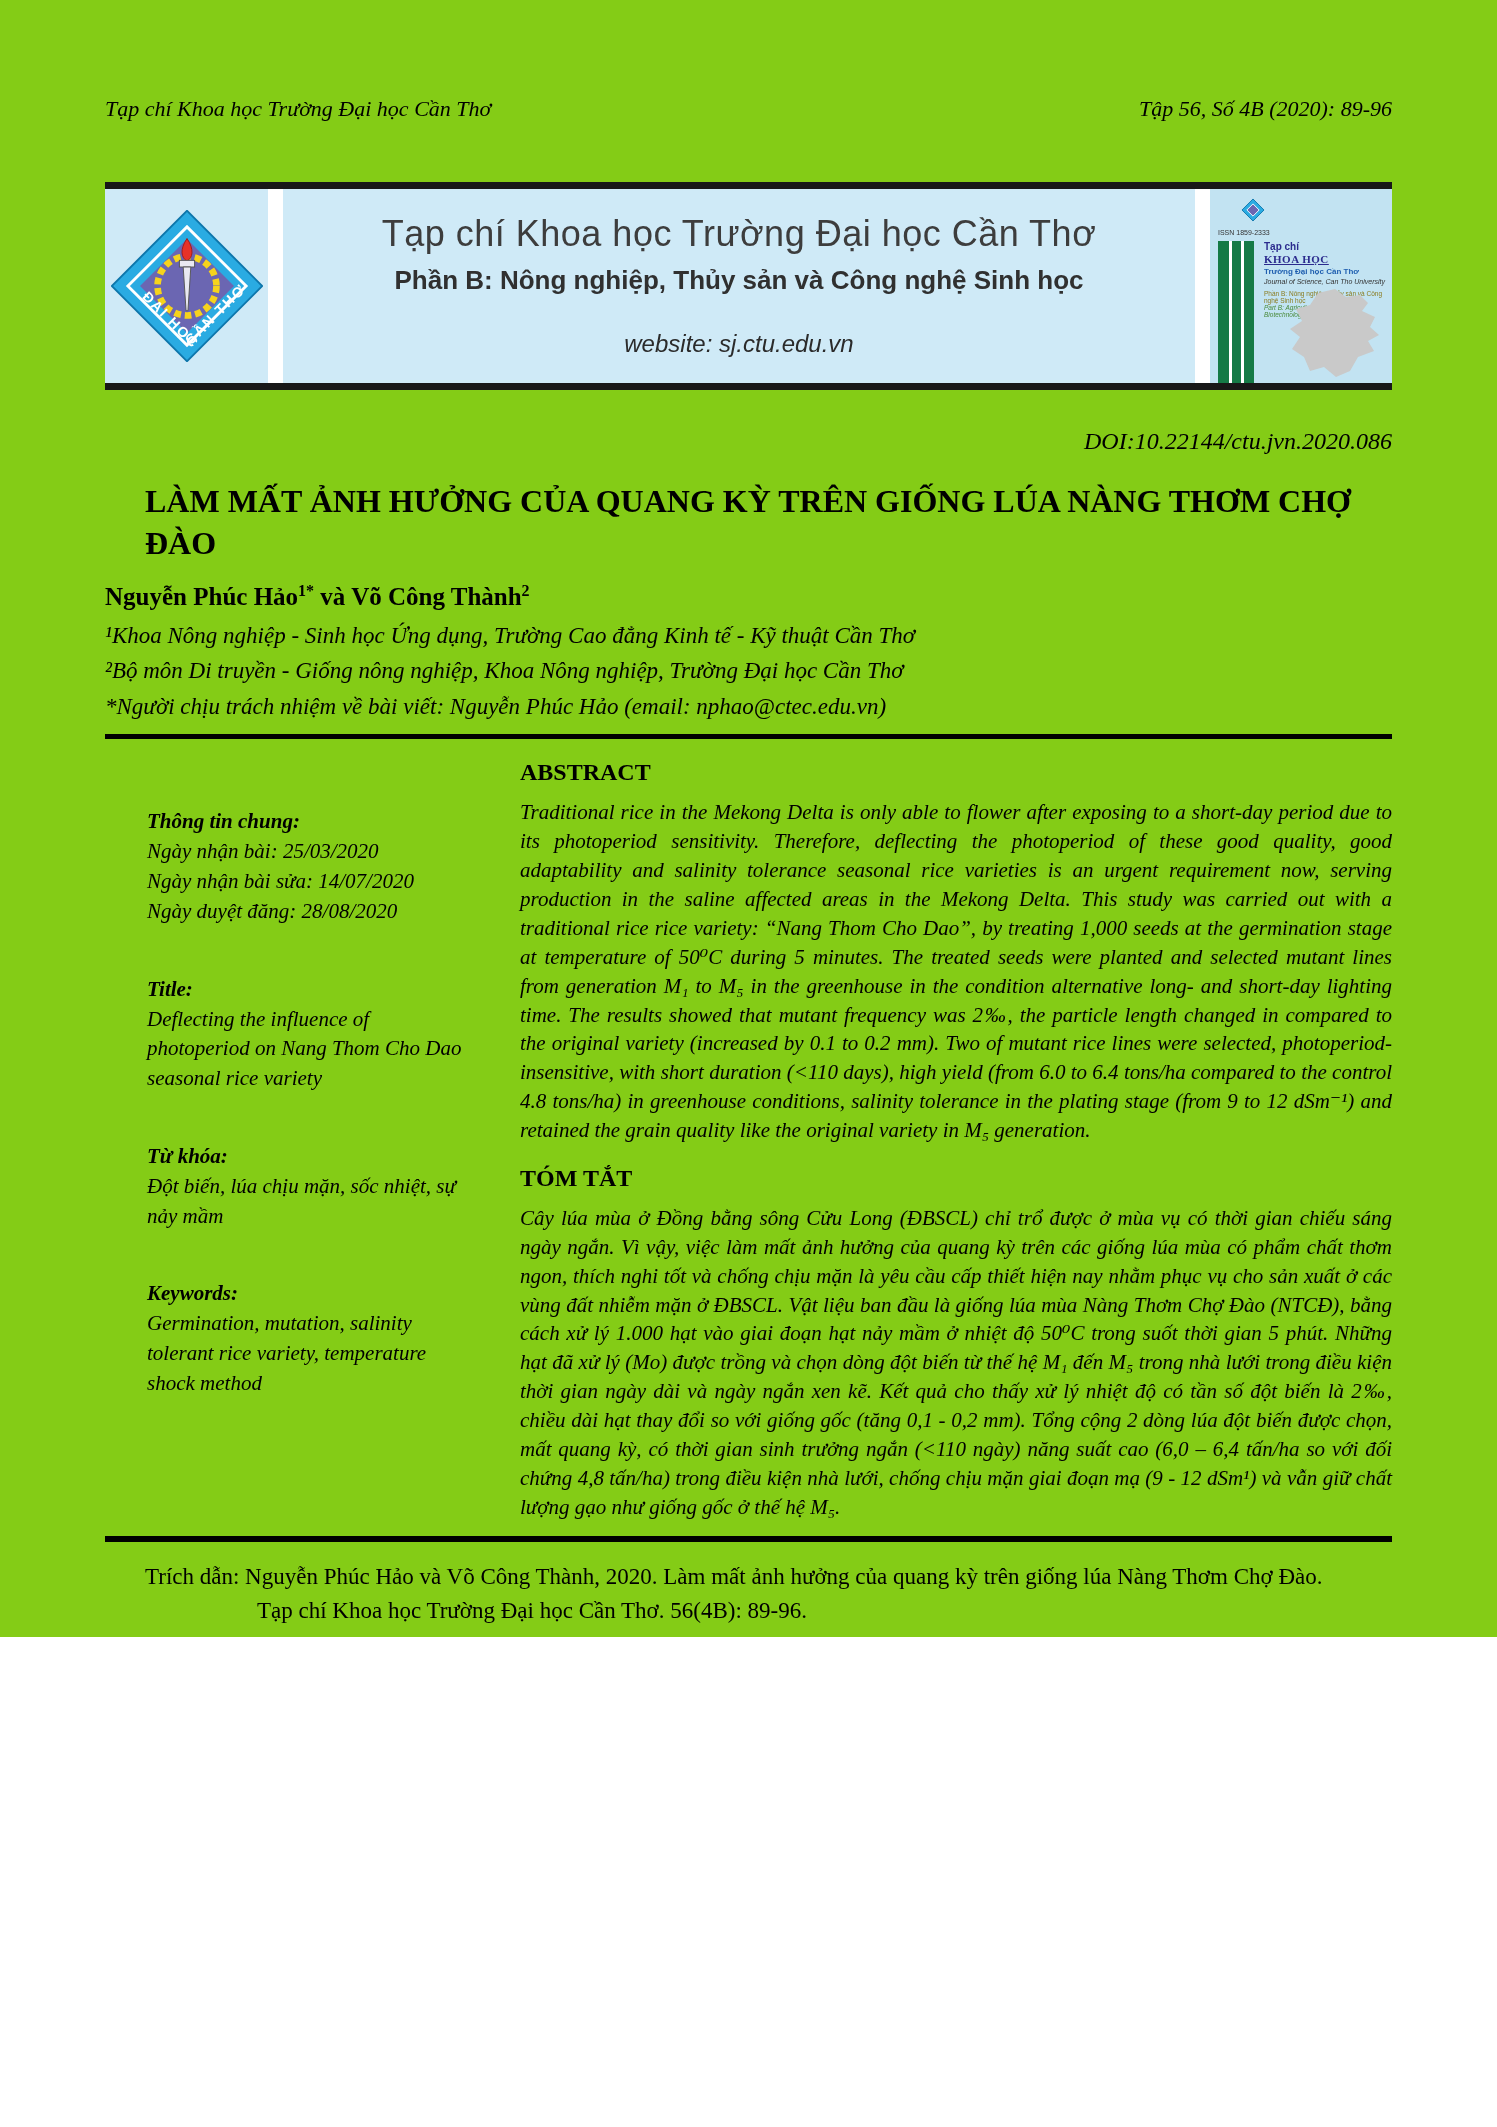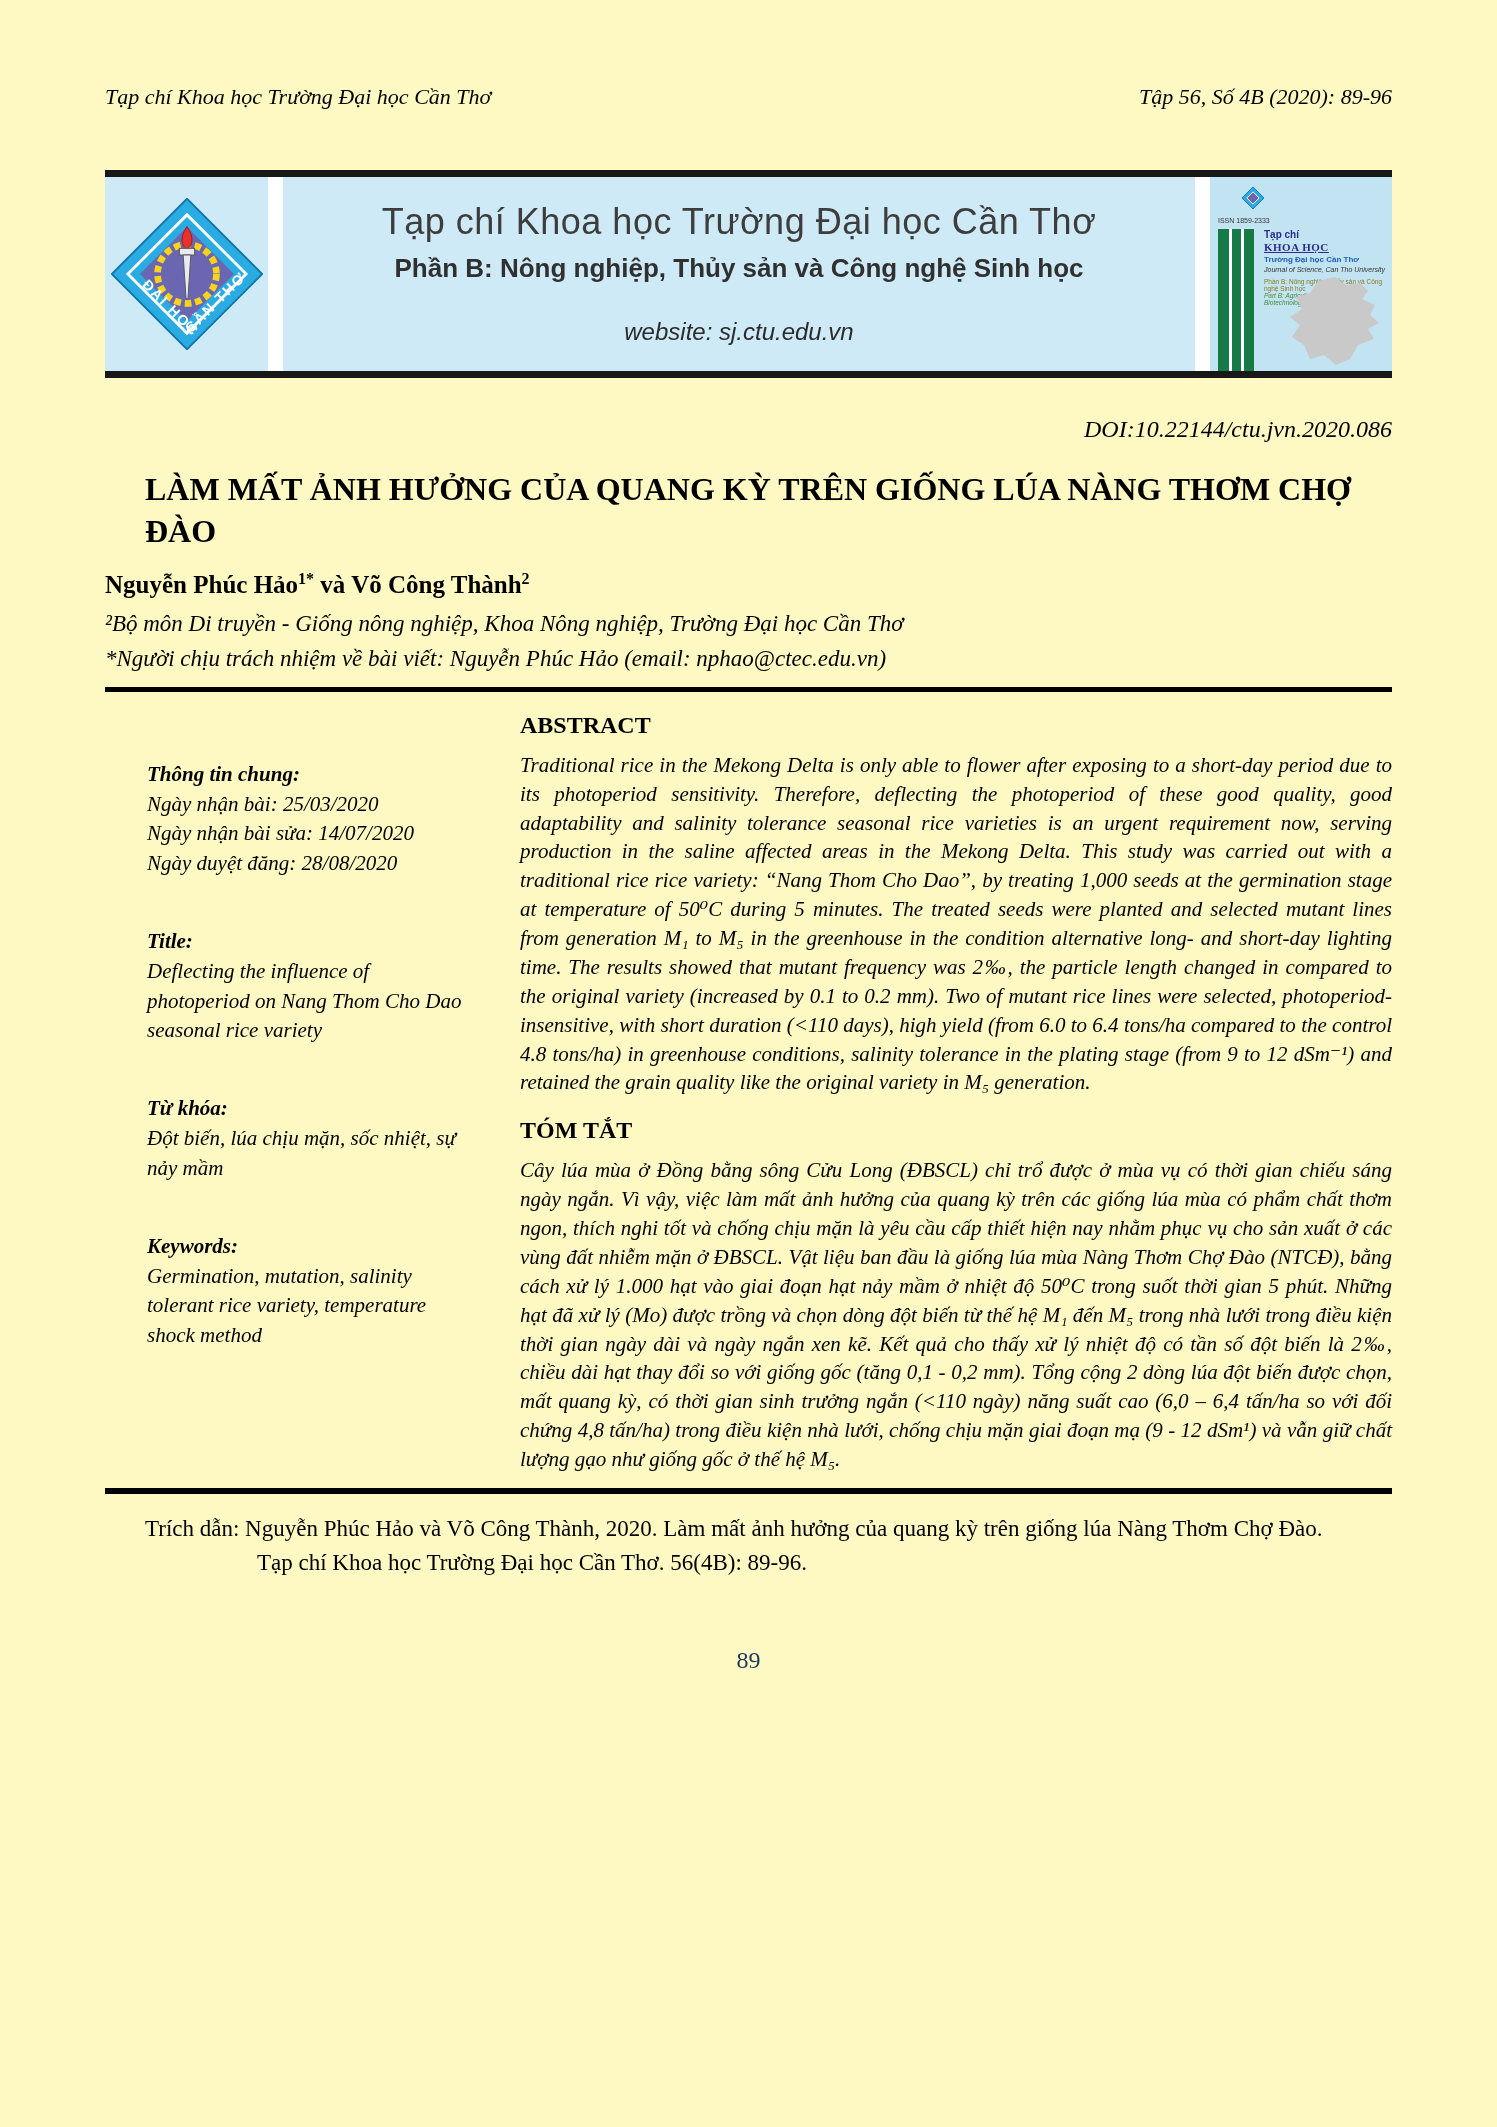--- a/index.html
+++ b/index.html
@@ -1,18 +1,18 @@
 <!DOCTYPE html>
 <html><head>
 <meta charset="utf-8">
 <style>
   html,body{margin:0;padding:0;background:#fff;}
   .page{
-    width:1497px;height:2127px;box-sizing:border-box;
-    padding:0 105px;background:#fef9c3;position:relative;
+    width:1497px;height:1637px;box-sizing:border-box;
+    padding:12px 105px;background:#84cc16;position:relative;
     font-family:"Liberation Serif","DejaVu Serif",serif;color:#000;
   }
   
   .running-head{
     padding-top:84px;display:flex;justify-content:space-between;
     font-style:italic;font-size:22px;
   }
   
   .banner{margin-top:60px;}
   .banner .bar{height:7px;background:#181818;}
@@ -126,20 +126,21 @@
     <div class="bar"></div>
   </div>
 
   <div class="doi">DOI:10.22144/ctu.jvn.2020.086</div>
 
   <div class="article-title">LÀM MẤT ẢNH HƯỞNG CỦA QUANG KỲ TRÊN GIỐNG LÚA NÀNG THƠM CHỢ ĐÀO</div>
 
   <div class="authors"><span>Nguyễn Phúc Hảo</span><sup>1*</sup><span> và </span><span>Võ Công Thành</span><sup>2</sup></div>
 
   <div class="affiliations">
+    <div>¹Khoa Nông nghiệp - Sinh học Ứng dụng, Trường Cao đẳng Kinh tế - Kỹ thuật Cần Thơ</div>
     <div>²Bộ môn Di truyền - Giống nông nghiệp, Khoa Nông nghiệp, Trường Đại học Cần Thơ</div>
     <div>*Người chịu trách nhiệm về bài viết: Nguyễn Phúc Hảo (email: nphao@ctec.edu.vn)</div>
   </div>
 
   <div class="rule"></div>
 
   <div class="cols">
 
     <div class="col-left">
       <div class="group">

